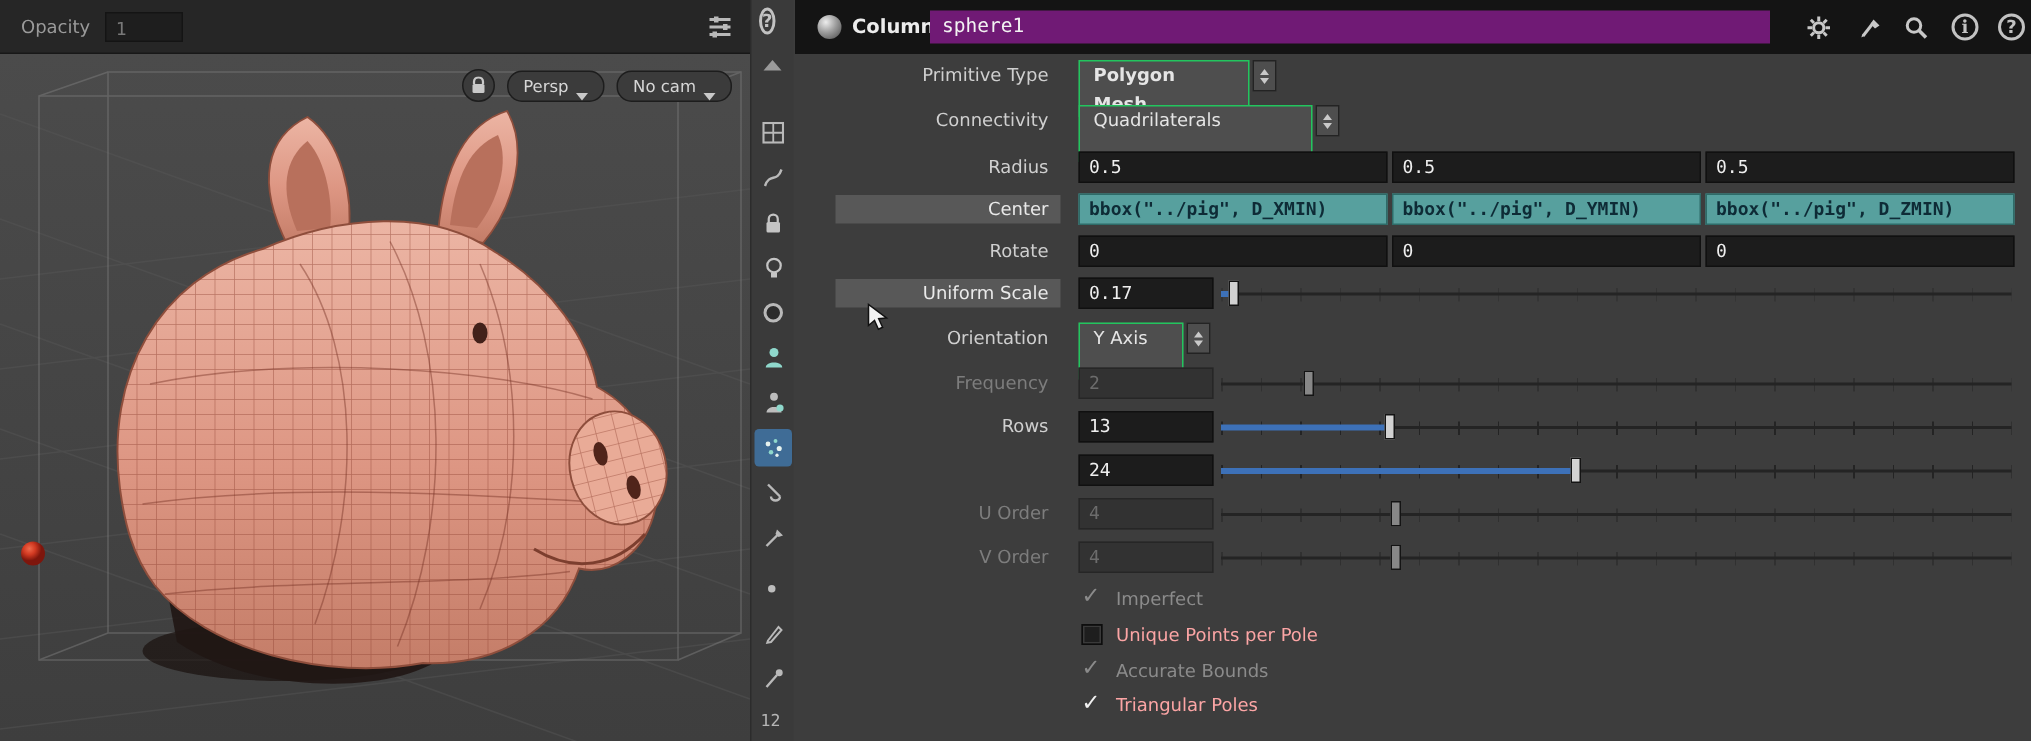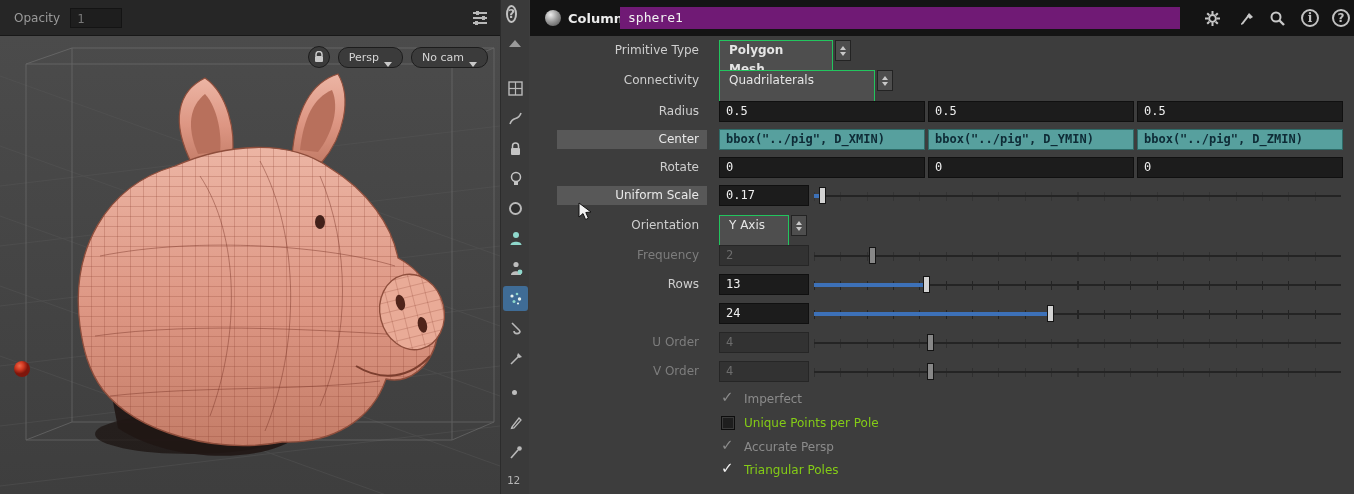--- a/index.html
+++ b/index.html
@@ -62,21 +62,21 @@
   .slider .handle { position:absolute; top:2px; width:7px; height:17px; background:#d2d2d2; border:1px solid #141414; }
   .slider.dis .handle { background:#878787; }
   .slider.dis .ticks { opacity:.5; }
   .slider.plain .ticks { opacity:.35; }
 
   .cbrow { position:absolute; left:0; width:100%; height:22px; }
   .cb { position:absolute; left:191px; top:3px; width:14px; height:14px; }
   .cb.off { background:#1e1e1e; border:1px solid #0d0d0d; box-shadow:inset 0 0 0 1px #3a3a3a; }
   .cb.on::before { content:"✓"; position:absolute; left:0; top:-4px; color:#f2f2f2; font-weight:bold; font-size:15px; }
   .cbrow.dis .cb.on::before { color:#8b8b8b; }
-  .cblabel { position:absolute; left:214px; top:3px; color:#84cc16; }
+  .cblabel { position:absolute; left:214px; top:3px; color:#fca5a5; }
   .cbrow.dis .cblabel { color:#8b8b8b; }
 
   .cursor { position:absolute; left:578px; top:202px; z-index:50; pointer-events:none; }
 </style>
 </head>
 <body>
 
 <div id="root">
 
   <div class="vp-pane">
@@ -427,21 +427,21 @@
     <div class="cbrow dis" style="top:389px">
       <span class="cb on"></span>
       <span class="cblabel">Imperfect</span>
     </div>
     <div class="cbrow" style="top:413px">
       <span class="cb off"></span>
       <span class="cblabel">Unique Points per Pole</span>
     </div>
     <div class="cbrow dis" style="top:437px">
       <span class="cb on"></span>
-      <span class="cblabel">Accurate Persp</span>
+      <span class="cblabel">Accurate Bounds</span>
     </div>
     <div class="cbrow" style="top:460px">
       <span class="cb on"></span>
       <span class="cblabel">Triangular Poles</span>
     </div>
 
   </div>
 
   <span class="cursor">
     <svg width="16" height="20" viewBox="0 0 16 20">

